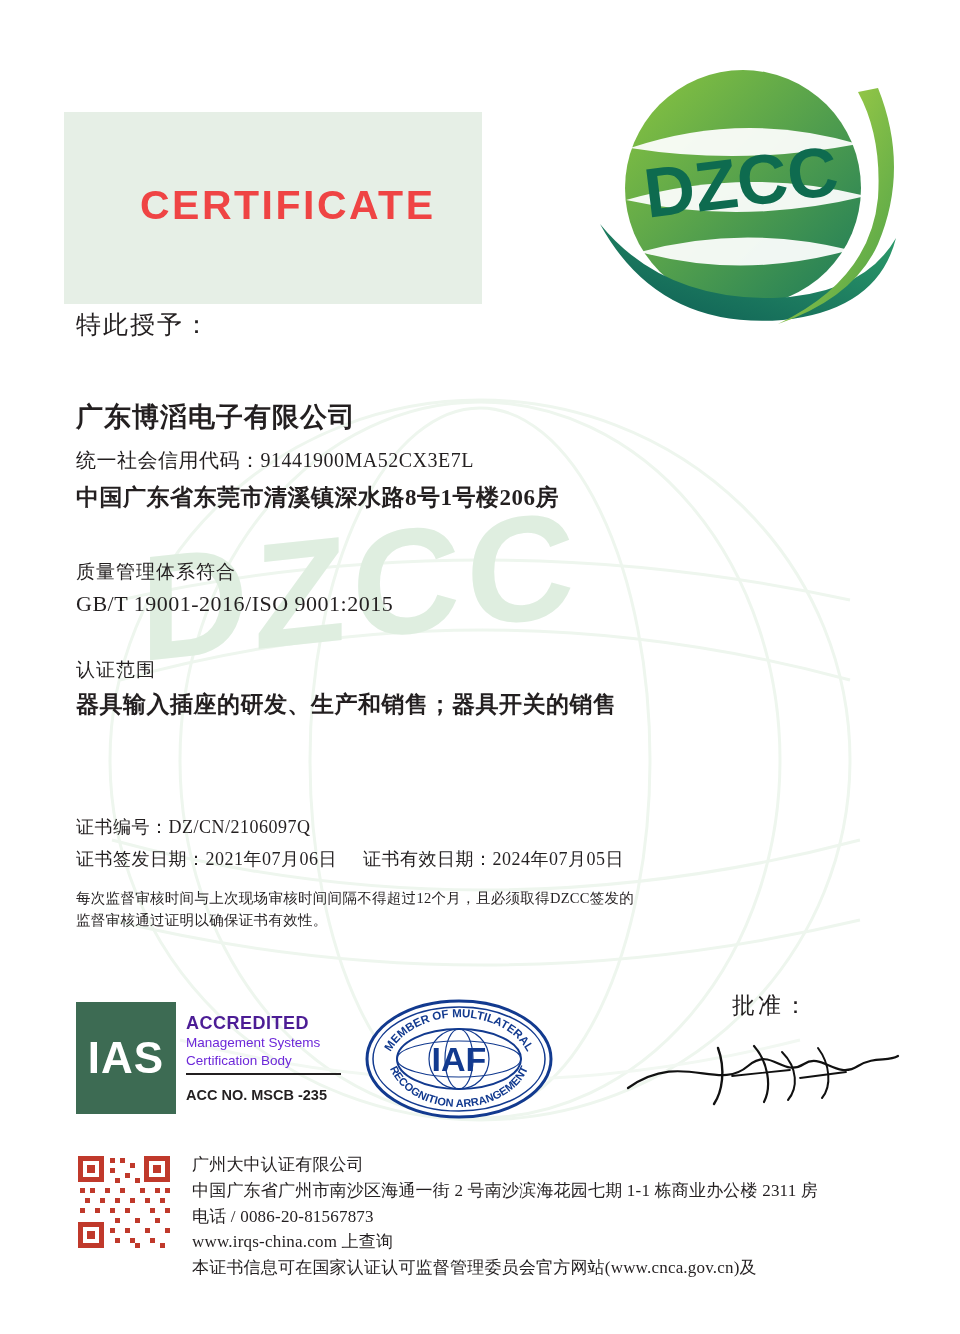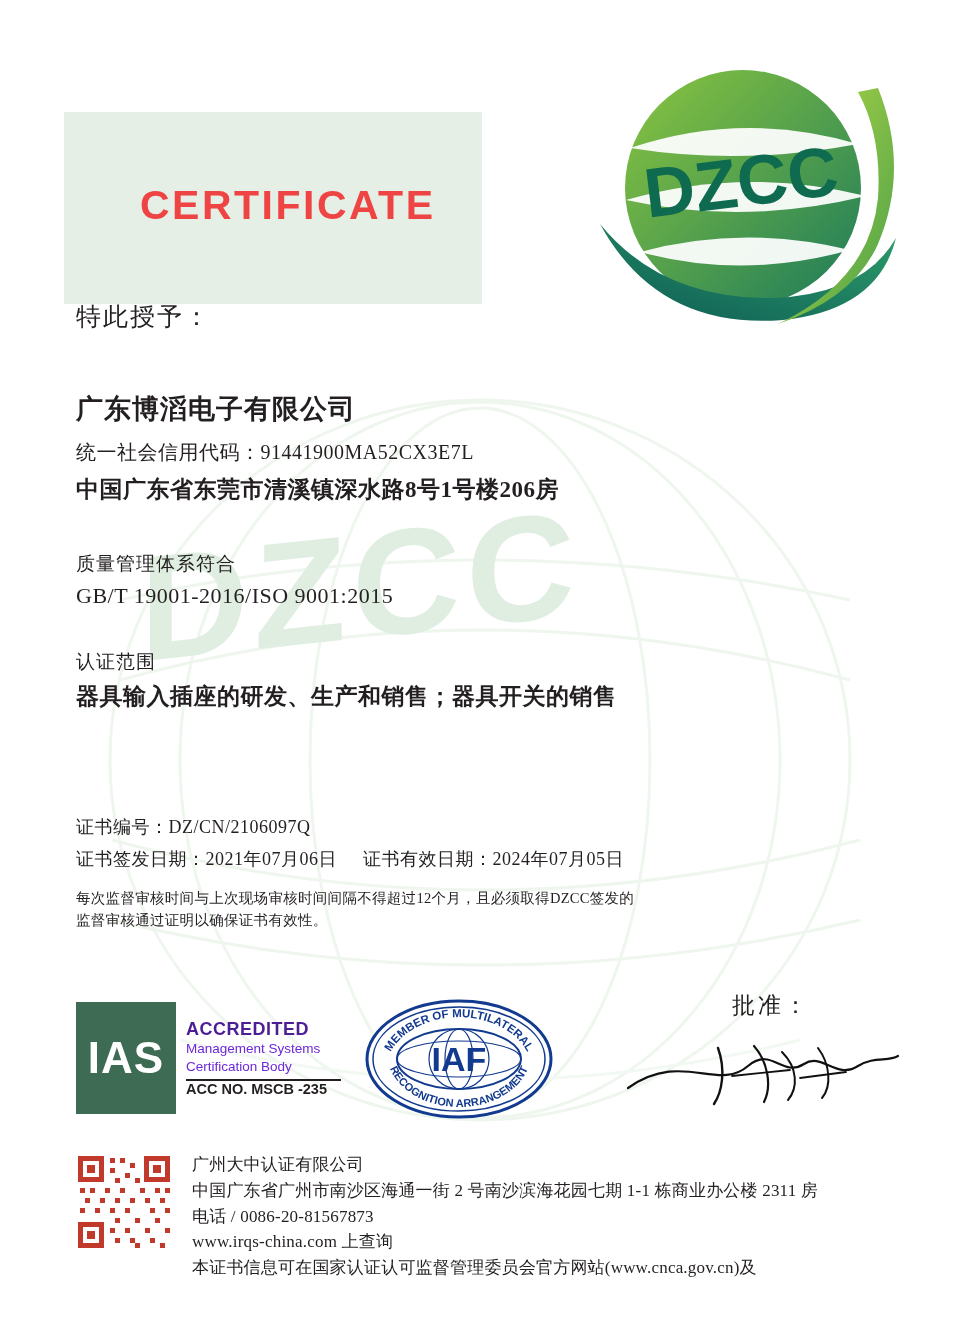--- a/index.html
+++ b/index.html
@@ -68,21 +68,21 @@
     top: 48px;
     width: 330px;
     height: 300px;
     z-index: 3;
   }
 
   
   .content {
     position: absolute;
     left: 76px;
-    top: 300px;
+    top: 308px;
     width: 820px;
     z-index: 4;
   }
   .award-line {
     font-size: 25px;
     letter-spacing: 2px;
     margin-top: 0;
     margin-bottom: 58px;
   }
   .company-name {
@@ -190,21 +190,21 @@
   .ias-sub {
     font-size: 13.5px;
     color: #6d28d9;
     line-height: 1.35;
   }
   .ias-acc-no {
     margin-top: 3px;
     font-size: 14.5px;
     font-weight: bold;
     border-top: 2px solid #231f20;
-    padding-top: 0;
+    padding-top: 12px;
     display: inline-block;
   }
   .iaf {
     position: absolute;
     left: 288px;
     top: 0;
     width: 190px;
     height: 122px;
   }
 

